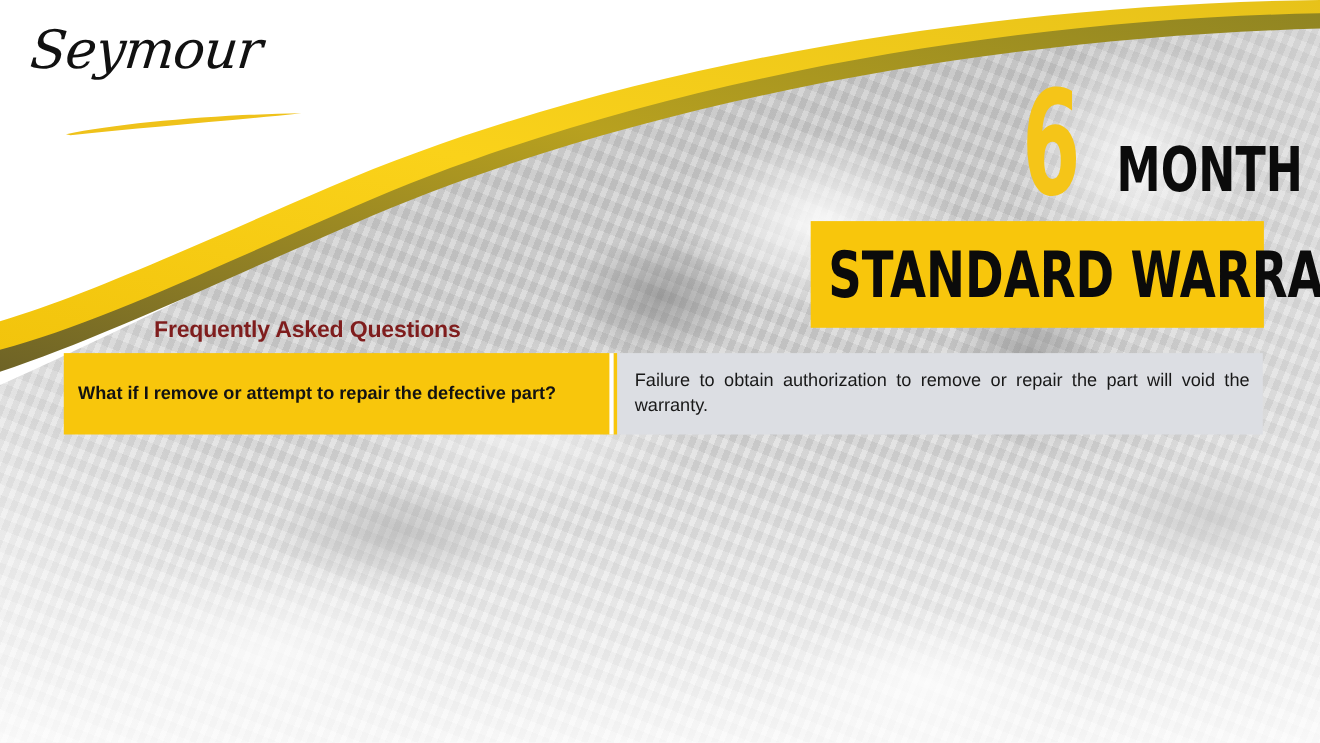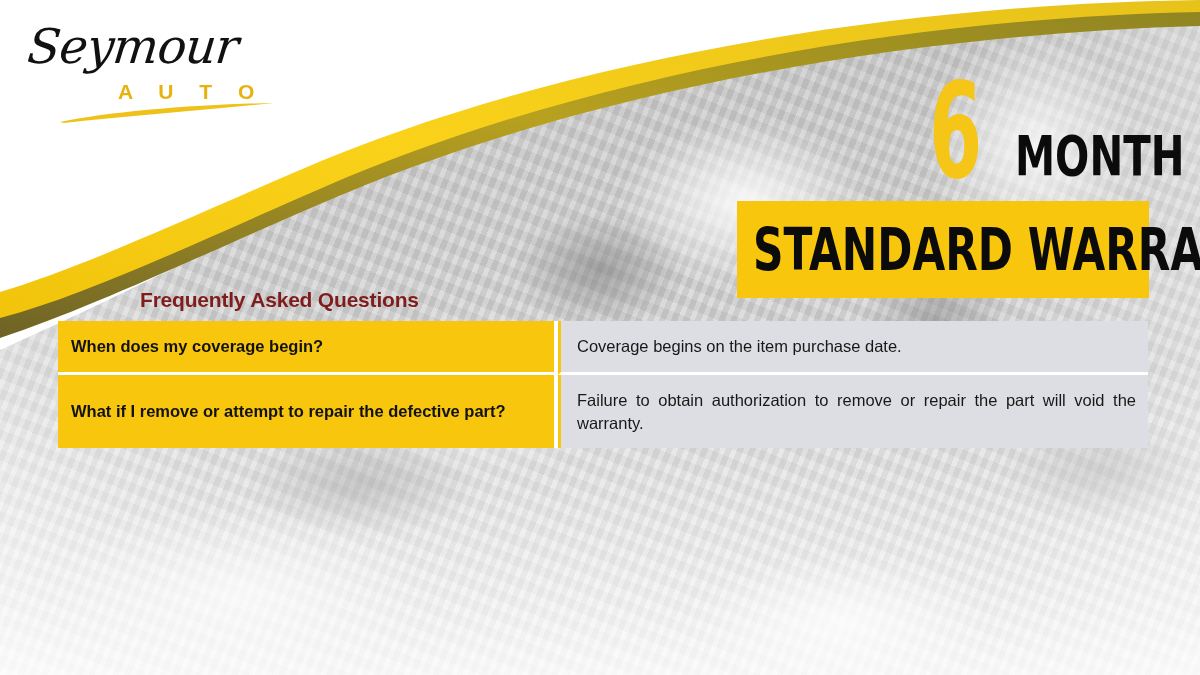--- a/index.html
+++ b/index.html
@@ -228,40 +228,35 @@
       <path d="M0 300 C80 276 175 232 300 178 C560 66 900 10 1200 2 L1200 26
                C905 34 575 92 320 204 C195 258 90 308 0 338 Z" fill="url(#swooshGrad)"></path>
 
       <path d="M0 292 C80 268 175 224 300 170 C560 58 900 4 1200 0 L1200 12
                C905 18 578 76 322 188 C197 242 90 294 0 318 Z" fill="url(#swooshTop)"></path>
     </svg>
   </div>
 
   <div class="logo">
     <div class="logo-script">Seymour</div>
-    <div class="logo-auto">A U T O</div>
     <svg class="logo-swoosh" viewBox="0 0 218 22" aria-hidden="true">
       <path d="M2 20 C50 10 140 2 216 1 C150 8 70 14 6 21 Z" fill="#EFC21A"></path>
     </svg>
   </div>
 
   <div class="num-six">6</div>
   <div class="month-word">MONTH</div>
   <div class="warranty-banner">
     <div class="warranty-text">STANDARD WARRANTY</div>
   </div>
 
   <div class="faq-heading">Frequently Asked Questions</div>
 
   <table class="faq-table">
     <tbody>
-      <tr class="faq-row">
-        <td class="q-cell">When does my coverage begin?</td>
-        <td class="a-cell">Coverage begins on the item purchase date.</td>
-      </tr>
       <tr class="faq-row">
         <td class="q-cell">What if I remove or attempt to repair the defective part?</td>
         <td class="a-cell">Failure to obtain authorization to remove or repair the part will void the warranty.</td>
       </tr>
     </tbody>
   </table>
 
 </div>
 
 </body></html>

